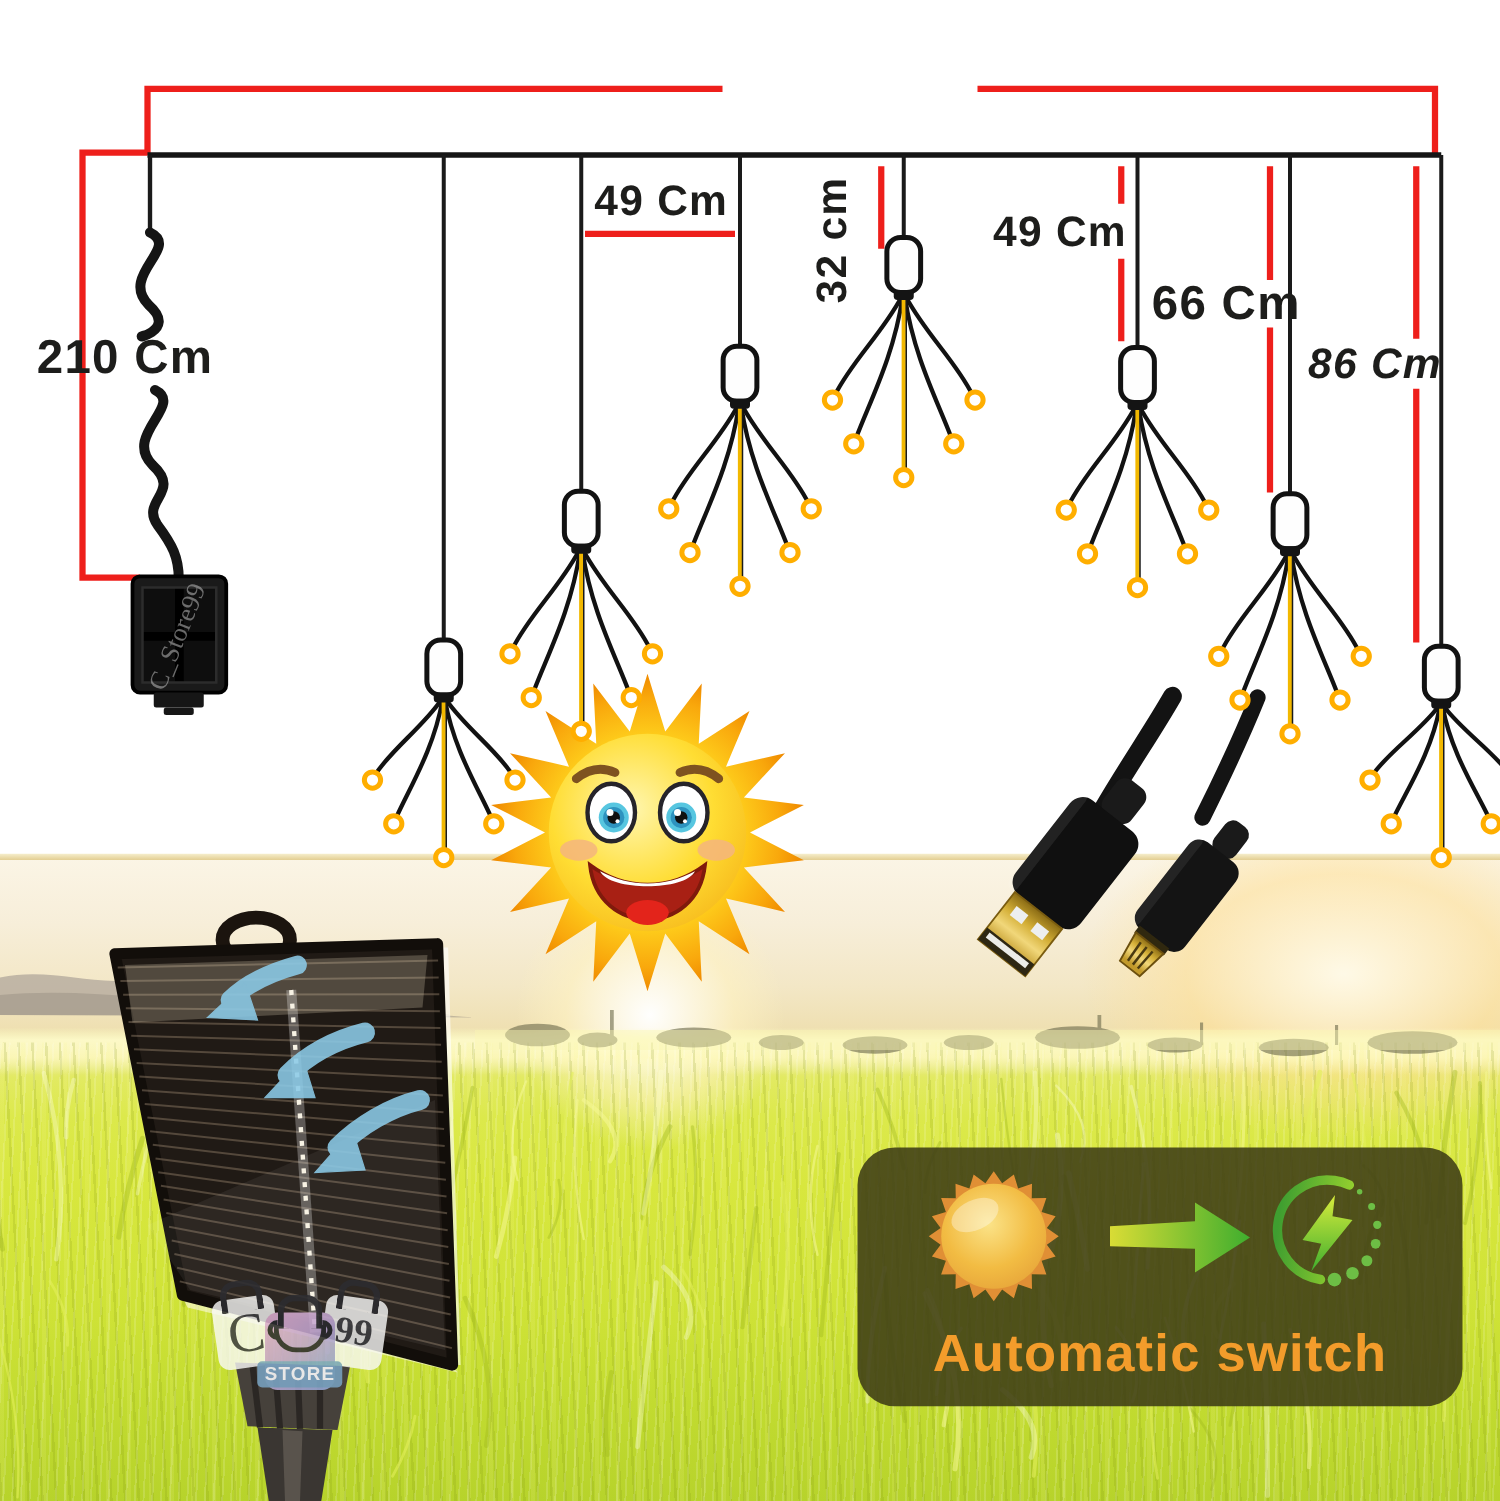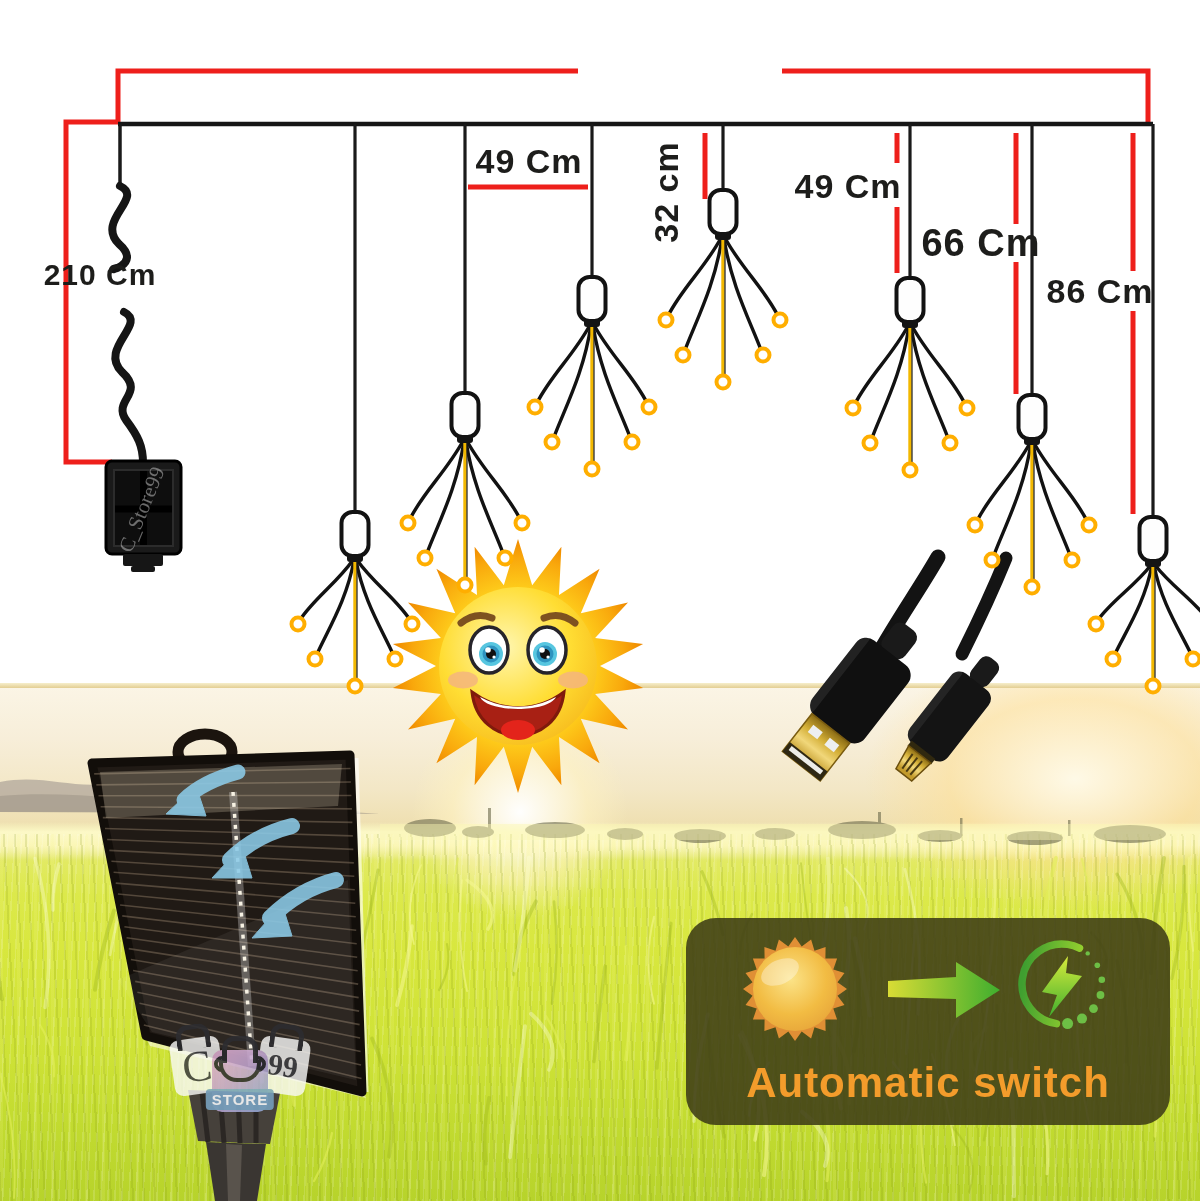--- a/index.html
+++ b/index.html
@@ -22,26 +22,26 @@
       repeating-linear-gradient(87deg, rgba(120,140,10,.17) 0 2px, rgba(120,140,10,0) 2px 11px),
       repeating-linear-gradient(90deg, rgba(246,246,150,.14) 0 3px, rgba(246,246,150,0) 3px 17px);
   }
   .photo-edge{position:absolute;left:0;top:683px;width:1200px;height:5px;
     background:linear-gradient(180deg,#F6EECC,#E3CE92);}
 
   
   .lbl{position:absolute;transform:translate(-50%,-50%);white-space:nowrap;
        font-weight:bold;color:#1d1d1b;letter-spacing:1px;line-height:1;}
   .lbl-300{left:680px;top:69px;font-size:56px;}
-  .lbl-210{left:100px;top:275px;font-size:30px;}
+  .lbl-210{left:100px;top:286px;font-size:38px;}
   .lbl-49l{left:529px;top:161px;font-size:34px;}
   .lbl-32 {left:666px;top:192px;font-size:34px;transform:translate(-50%,-50%) rotate(-90deg);}
   .lbl-49r{left:848px;top:186px;font-size:34px;}
   .lbl-66 {left:981px;top:243px;font-size:38px;}
-  .lbl-86 {left:1100px;top:291px;font-size:34px;}
+  .lbl-86 {left:1100px;top:291px;font-size:34px;font-style:italic;}
 
   
   .badge{position:absolute;left:686px;top:918px;width:484px;height:207px;
     background:rgba(62,60,22,.88);border-radius:30px;}
   .badge-label{position:absolute;left:0;right:0;bottom:18px;text-align:center;
     font-size:42px;font-weight:bold;color:#F39C2B;letter-spacing:1px;}
 
   
   .wm{position:absolute;left:172px;top:1026px;width:140px;height:84px;opacity:.88;}
   .wm .tag{position:absolute;width:50px;height:56px;background:rgba(248,248,246,.92);

